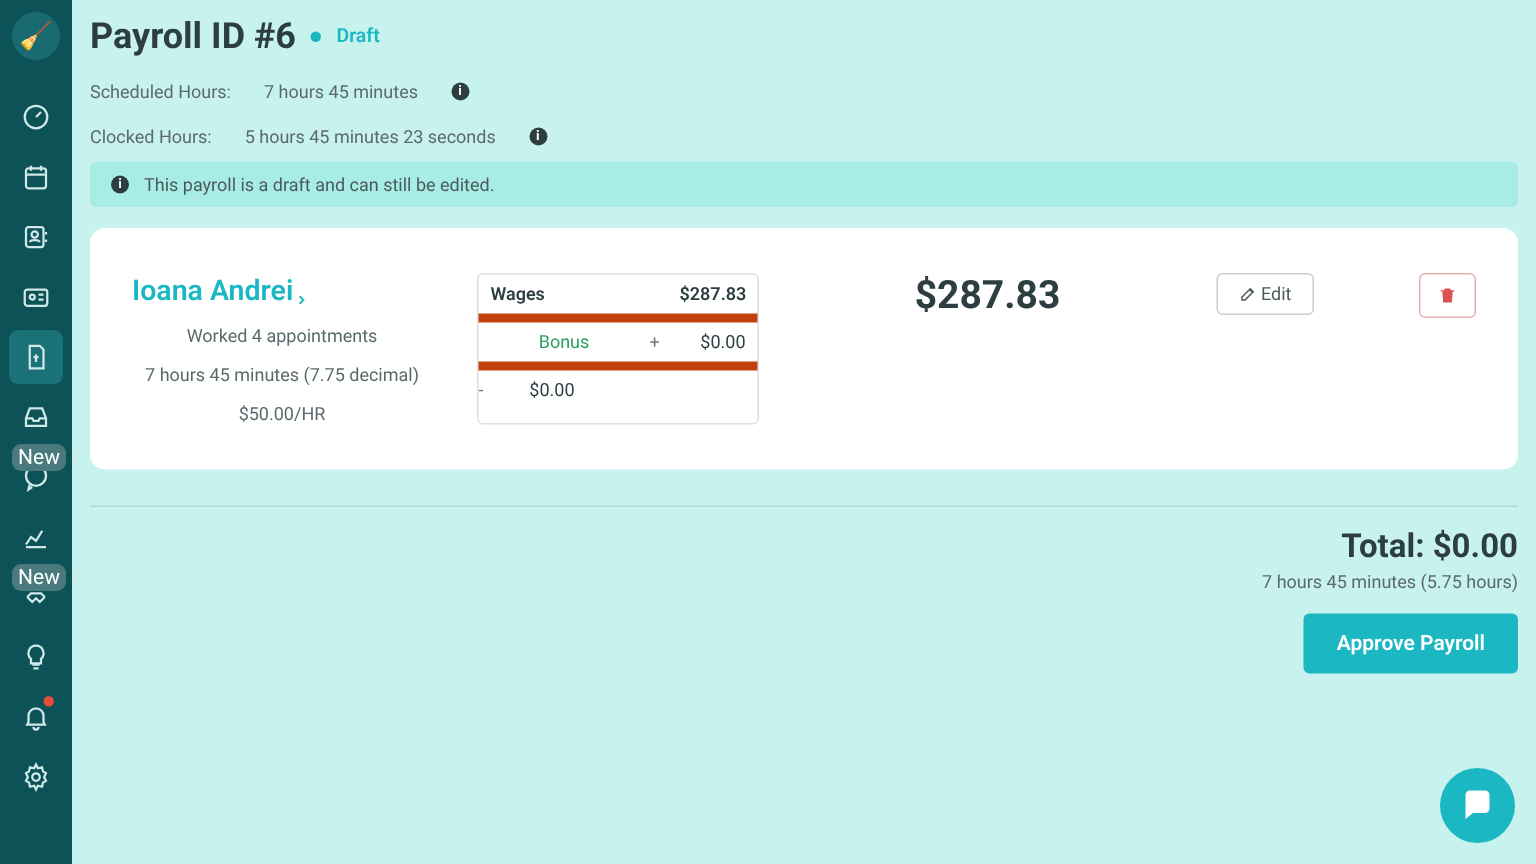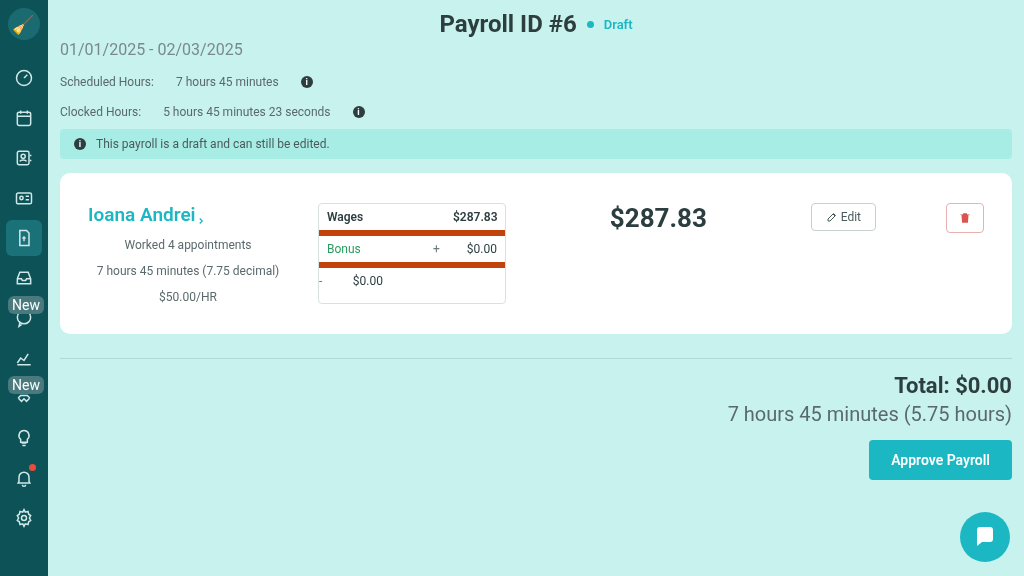--- a/index.html
+++ b/index.html
@@ -5,51 +5,51 @@
 * { margin: 0; padding: 0; box-sizing: border-box; font-family: -apple-system, BlinkMacSystemFont, 'Segoe UI', Roboto, sans-serif; }
 body { display: flex; width: 1024px; height: 576px; overflow: hidden; }
 .sidebar { width: 48px; background: #0d5257; display: flex; flex-direction: column; align-items: center; padding-top: 8px; }
 .logo { width: 32px; height: 32px; border-radius: 50%; background: #1a6b71; display: flex; align-items: center; justify-content: center; margin-bottom: 20px; font-size: 18px; }
 .nav-item { width: 36px; height: 36px; display: flex; align-items: center; justify-content: center; margin-bottom: 4px; cursor: pointer; border-radius: 6px; color: #d0e8e8; position: relative; }
 .nav-item.active { background: #1a7278; }
 .nav-item svg { width: 20px; height: 20px; }
 .nav-badge { position: absolute; top: -4px; right: -2px; background: #4a7a7e; color: #fff; font-size: 14px; padding: 1px 4px; border-radius: 6px; }
 .nav-dot { position: absolute; top: 4px; right: 6px; width: 7px; height: 7px; background: #e74c3c; border-radius: 50%; }
 .main { flex: 1; background: #c8f2ed; padding: 10px 12px; overflow-y: auto; }
-.title-row { display: flex; align-items: center; gap: 10px; justify-content: center; }
+.title-row { display: flex; align-items: center; gap: 10px; }
 .page-title { font-size: 24px; font-weight: 700; color: #2d3e40; }
 .status-dot { width: 7px; height: 7px; border-radius: 50%; background: #1bb8c4; display: inline-block; }
 .status-text { color: #1bb8c4; font-size: 13px; font-weight: 600; }
 .date-range { color: #7a8a8c; font-size: 16px; margin-top: 2px; }
 .meta-line { color: #5a6a6c; font-size: 12px; margin-top: 16px; display: flex; align-items: center; gap: 22px; }
 .info-icon { width: 12px; height: 12px; border-radius: 50%; background: #2d3e40; color: #fff; font-size: 9px; display: inline-flex; align-items: center; justify-content: center; font-weight: bold; }
 .alert { background: #a8ede5; border-radius: 4px; padding: 8px 14px; margin-top: 10px; font-size: 12px; color: #4a5a5c; display: flex; align-items: center; gap: 10px; }
 .card { background: #fff; border-radius: 10px; padding: 30px 28px; margin-top: 14px; display: flex; gap: 30px; }
 .emp-info { flex: 0 0 200px; }
 .emp-name { color: #1bb8c4; font-size: 19px; font-weight: 600; display: flex; align-items: flex-end; gap: 0; cursor: pointer; }
 .emp-name svg { width: 10px; height: 10px; }
 .emp-sub { color: #5a6a6c; font-size: 12px; margin-top: 12px; text-align: center; }
 .wage-table { flex: 0 0 188px; border: 1px solid #d8e0e0; border-radius: 4px; font-size: 12px; }
 .wage-row { display: flex; border-bottom: 6px solid #c2410c; }
 .wage-row:last-child { border-bottom: none; }
 .wage-label { flex: 1; padding: 6px 8px; color: #2d3e40; font-weight: 600; }
 .wage-sign { width: 12px; padding: 6px 0; color: #6a7a7c; }
 .wage-val { width: 60px; padding: 6px 8px; text-align: right; font-weight: 600; color: #2d3e40; }
-.wage-label.bonus { color: #2a9d5f; font-weight: 400; }
+.wage-label.bonus { color: #2a9d5f; font-weight: 400; text-align: center; }
 .wage-label.deduct { color: #d9534f; font-weight: 400; }
 .wage-row .wage-val.sub { font-weight: 400; }
 .total-col { flex: 1; display: flex; justify-content: center; }
 .big-total { font-size: 26px; font-weight: 700; color: #2d3e40; }
 .actions { display: flex; gap: 10px; align-items: flex-start; }
 .edit-btn { border: 1px solid #c8d0d0; background: #fff; padding: 6px 14px; font-size: 12px; border-radius: 4px; cursor: pointer; color: #4a5a5c; display: flex; align-items: center; gap: 3px; }
 .del-btn { border: 1px solid #e8b0b0; background: #fff; width: 38px; height: 30px; border-radius: 4px; cursor: pointer; display: flex; align-items: center; justify-content: center; color: #d9534f; margin-left: 60px; }
 .divider { height: 1px; background: #b0d8d4; margin-top: 24px; }
 .summary { text-align: right; margin-top: 14px; }
 .sum-total { font-size: 22px; font-weight: 700; color: #2d3e40; }
-.sum-sub { font-size: 20px; color: #5a6a6c; margin-top: 4px; }
+.sum-sub { font-size: 12px; color: #5a6a6c; margin-top: 4px; }
 .approve-btn { background: #1bb8c4; color: #fff; border: none; padding: 12px 22px; border-radius: 4px; font-size: 14px; font-weight: 600; margin-top: 14px; cursor: pointer; }
 .chat-fab { position: fixed; bottom: 14px; right: 14px; width: 50px; height: 50px; border-radius: 50%; background: #1bb8c4; display: flex; align-items: center; justify-content: center; cursor: pointer; color: #fff; }
 .chat-fab svg { width: 24px; height: 24px; }
 </style>
 </head>
 <body>
 
 <div class="sidebar">
   <div class="logo">🧹</div>
   <div class="nav-item">
@@ -128,21 +128,20 @@
       </svg>
   </div>
 </div>
 
 <div class="main">
   <div class="title-row">
     <h1 class="page-title">Payroll ID #6</h1>
     <span class="status-dot"></span>
     <span class="status-text">Draft</span>
   </div>
-  <div class="date-range">01/01/2025 - 02/03/2025</div>
   <div class="meta-line">
     <span>Scheduled Hours:</span>
     <span>7 hours 45 minutes</span>
     <span class="info-icon">i</span>
   </div>
   <div class="meta-line">
     <span>Clocked Hours:</span>
     <span>5 hours 45 minutes 23 seconds</span>
     <span class="info-icon">i</span>
   </div>

